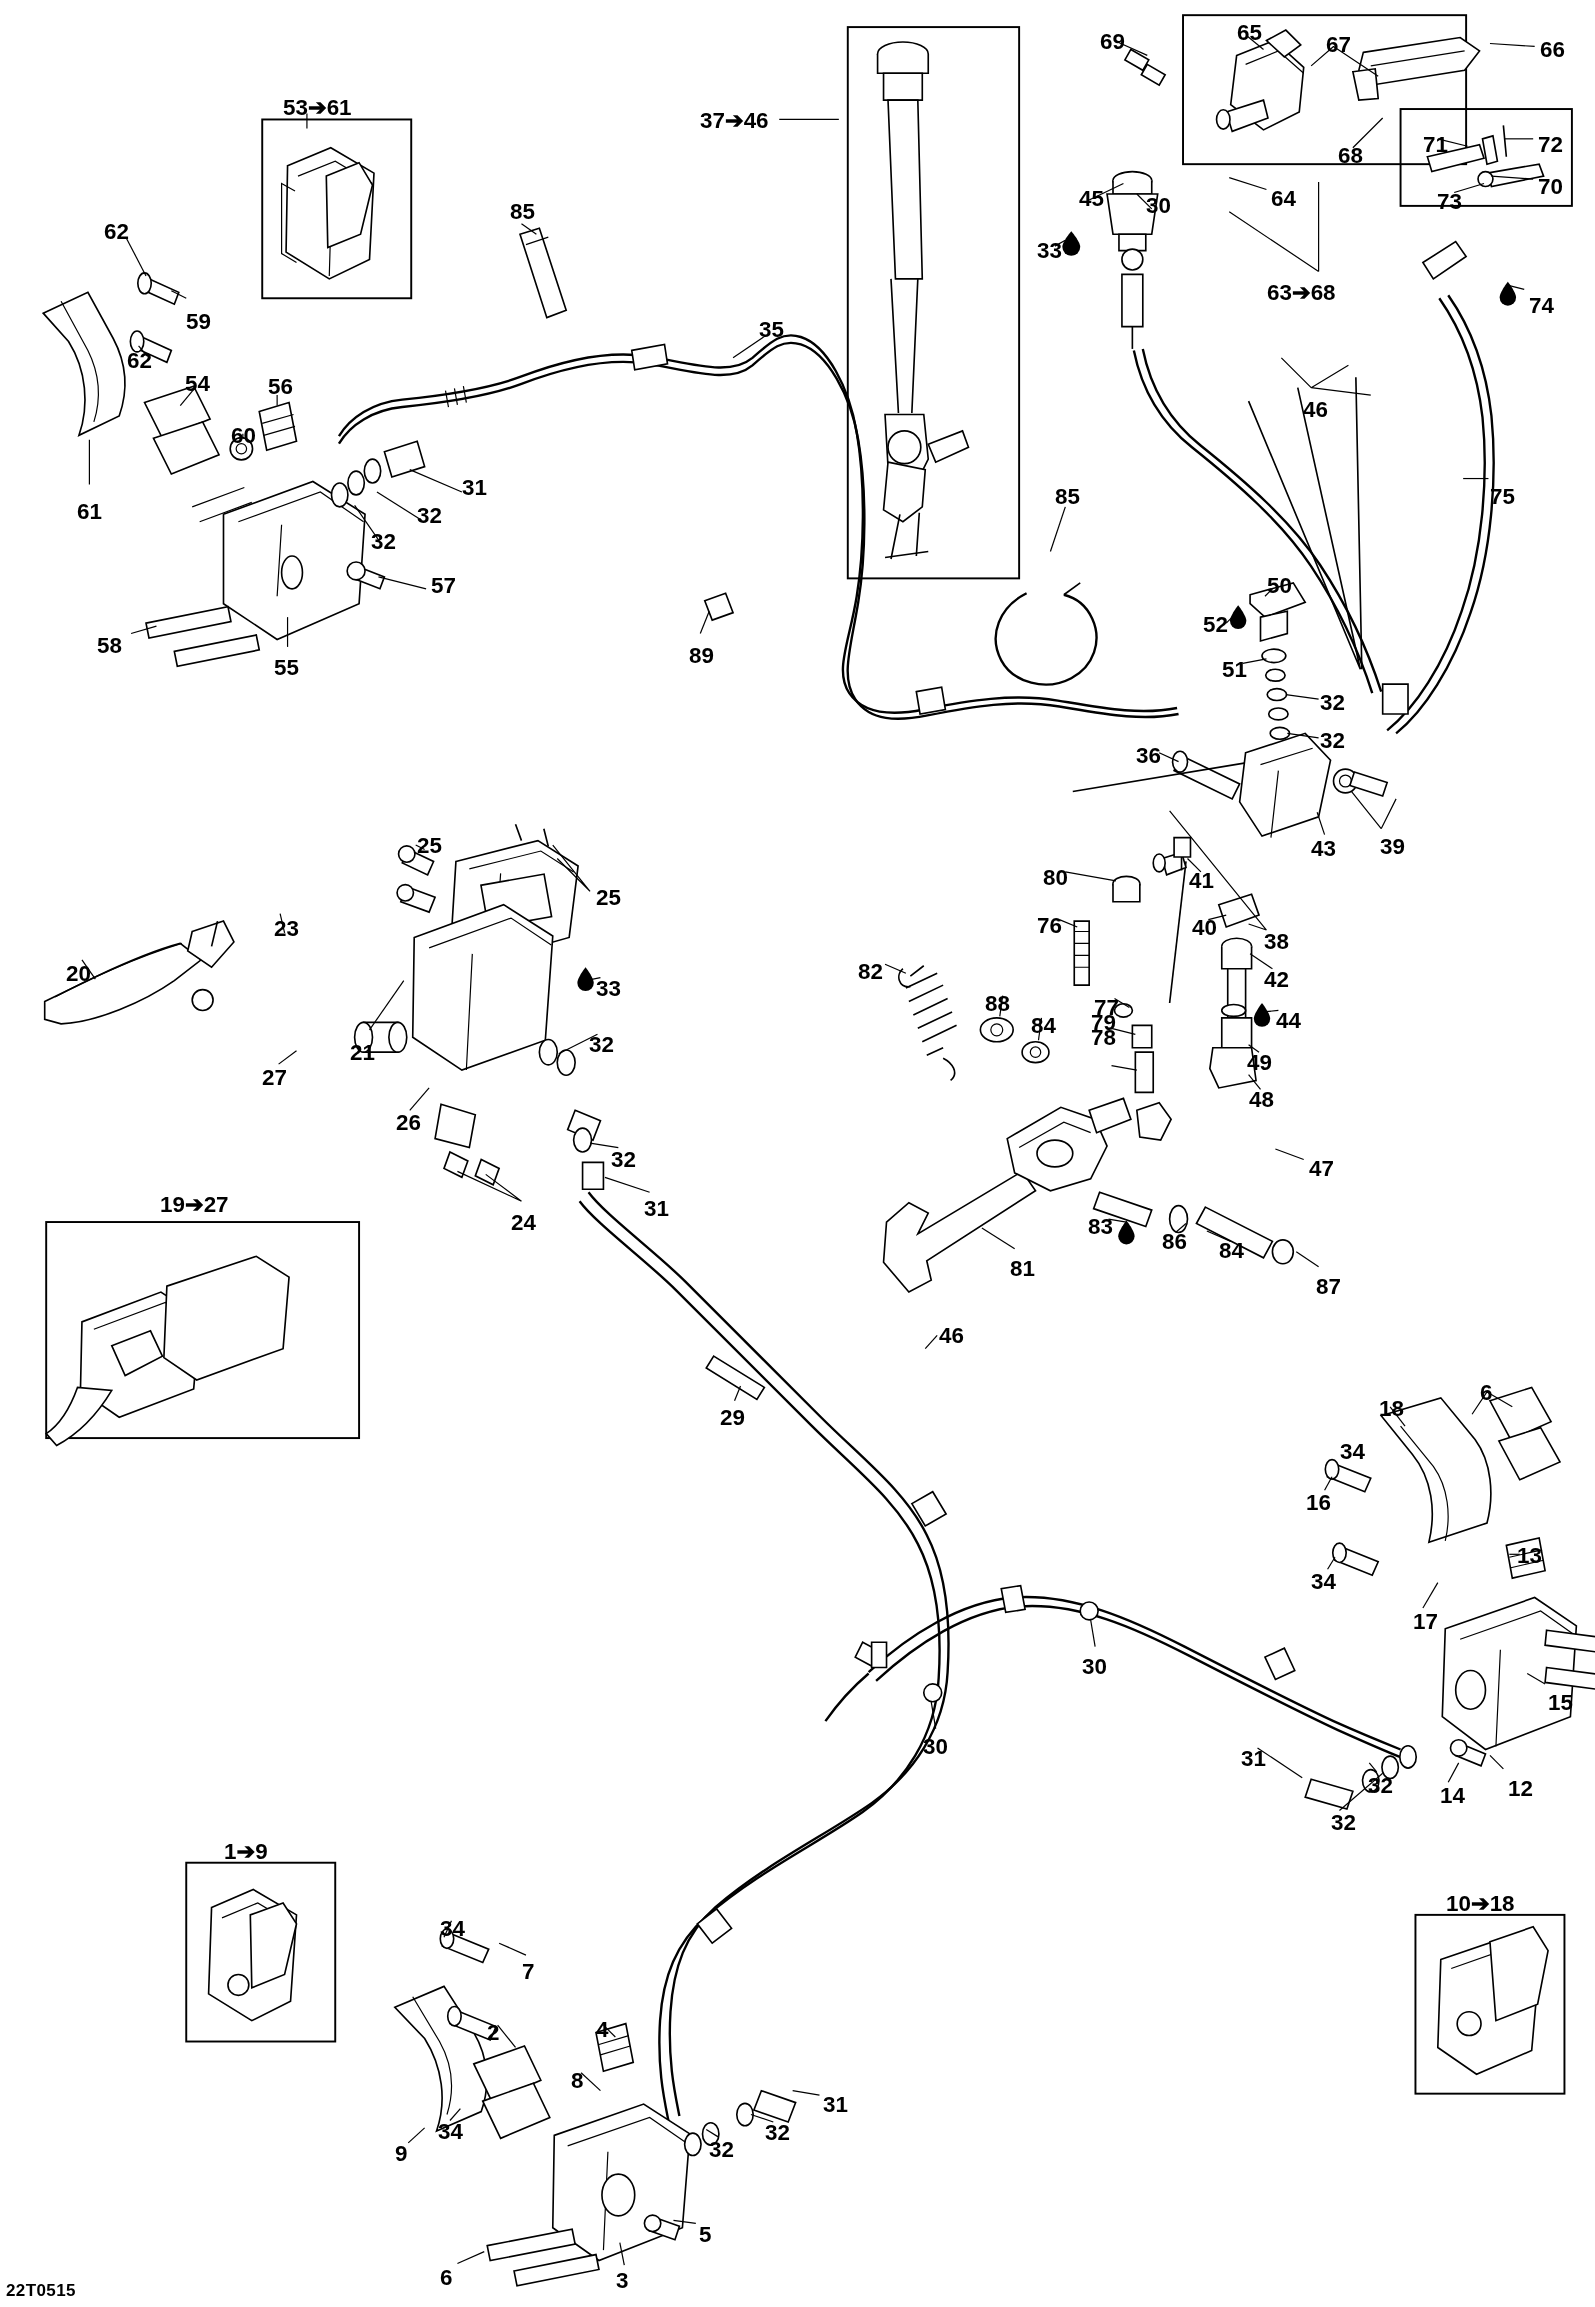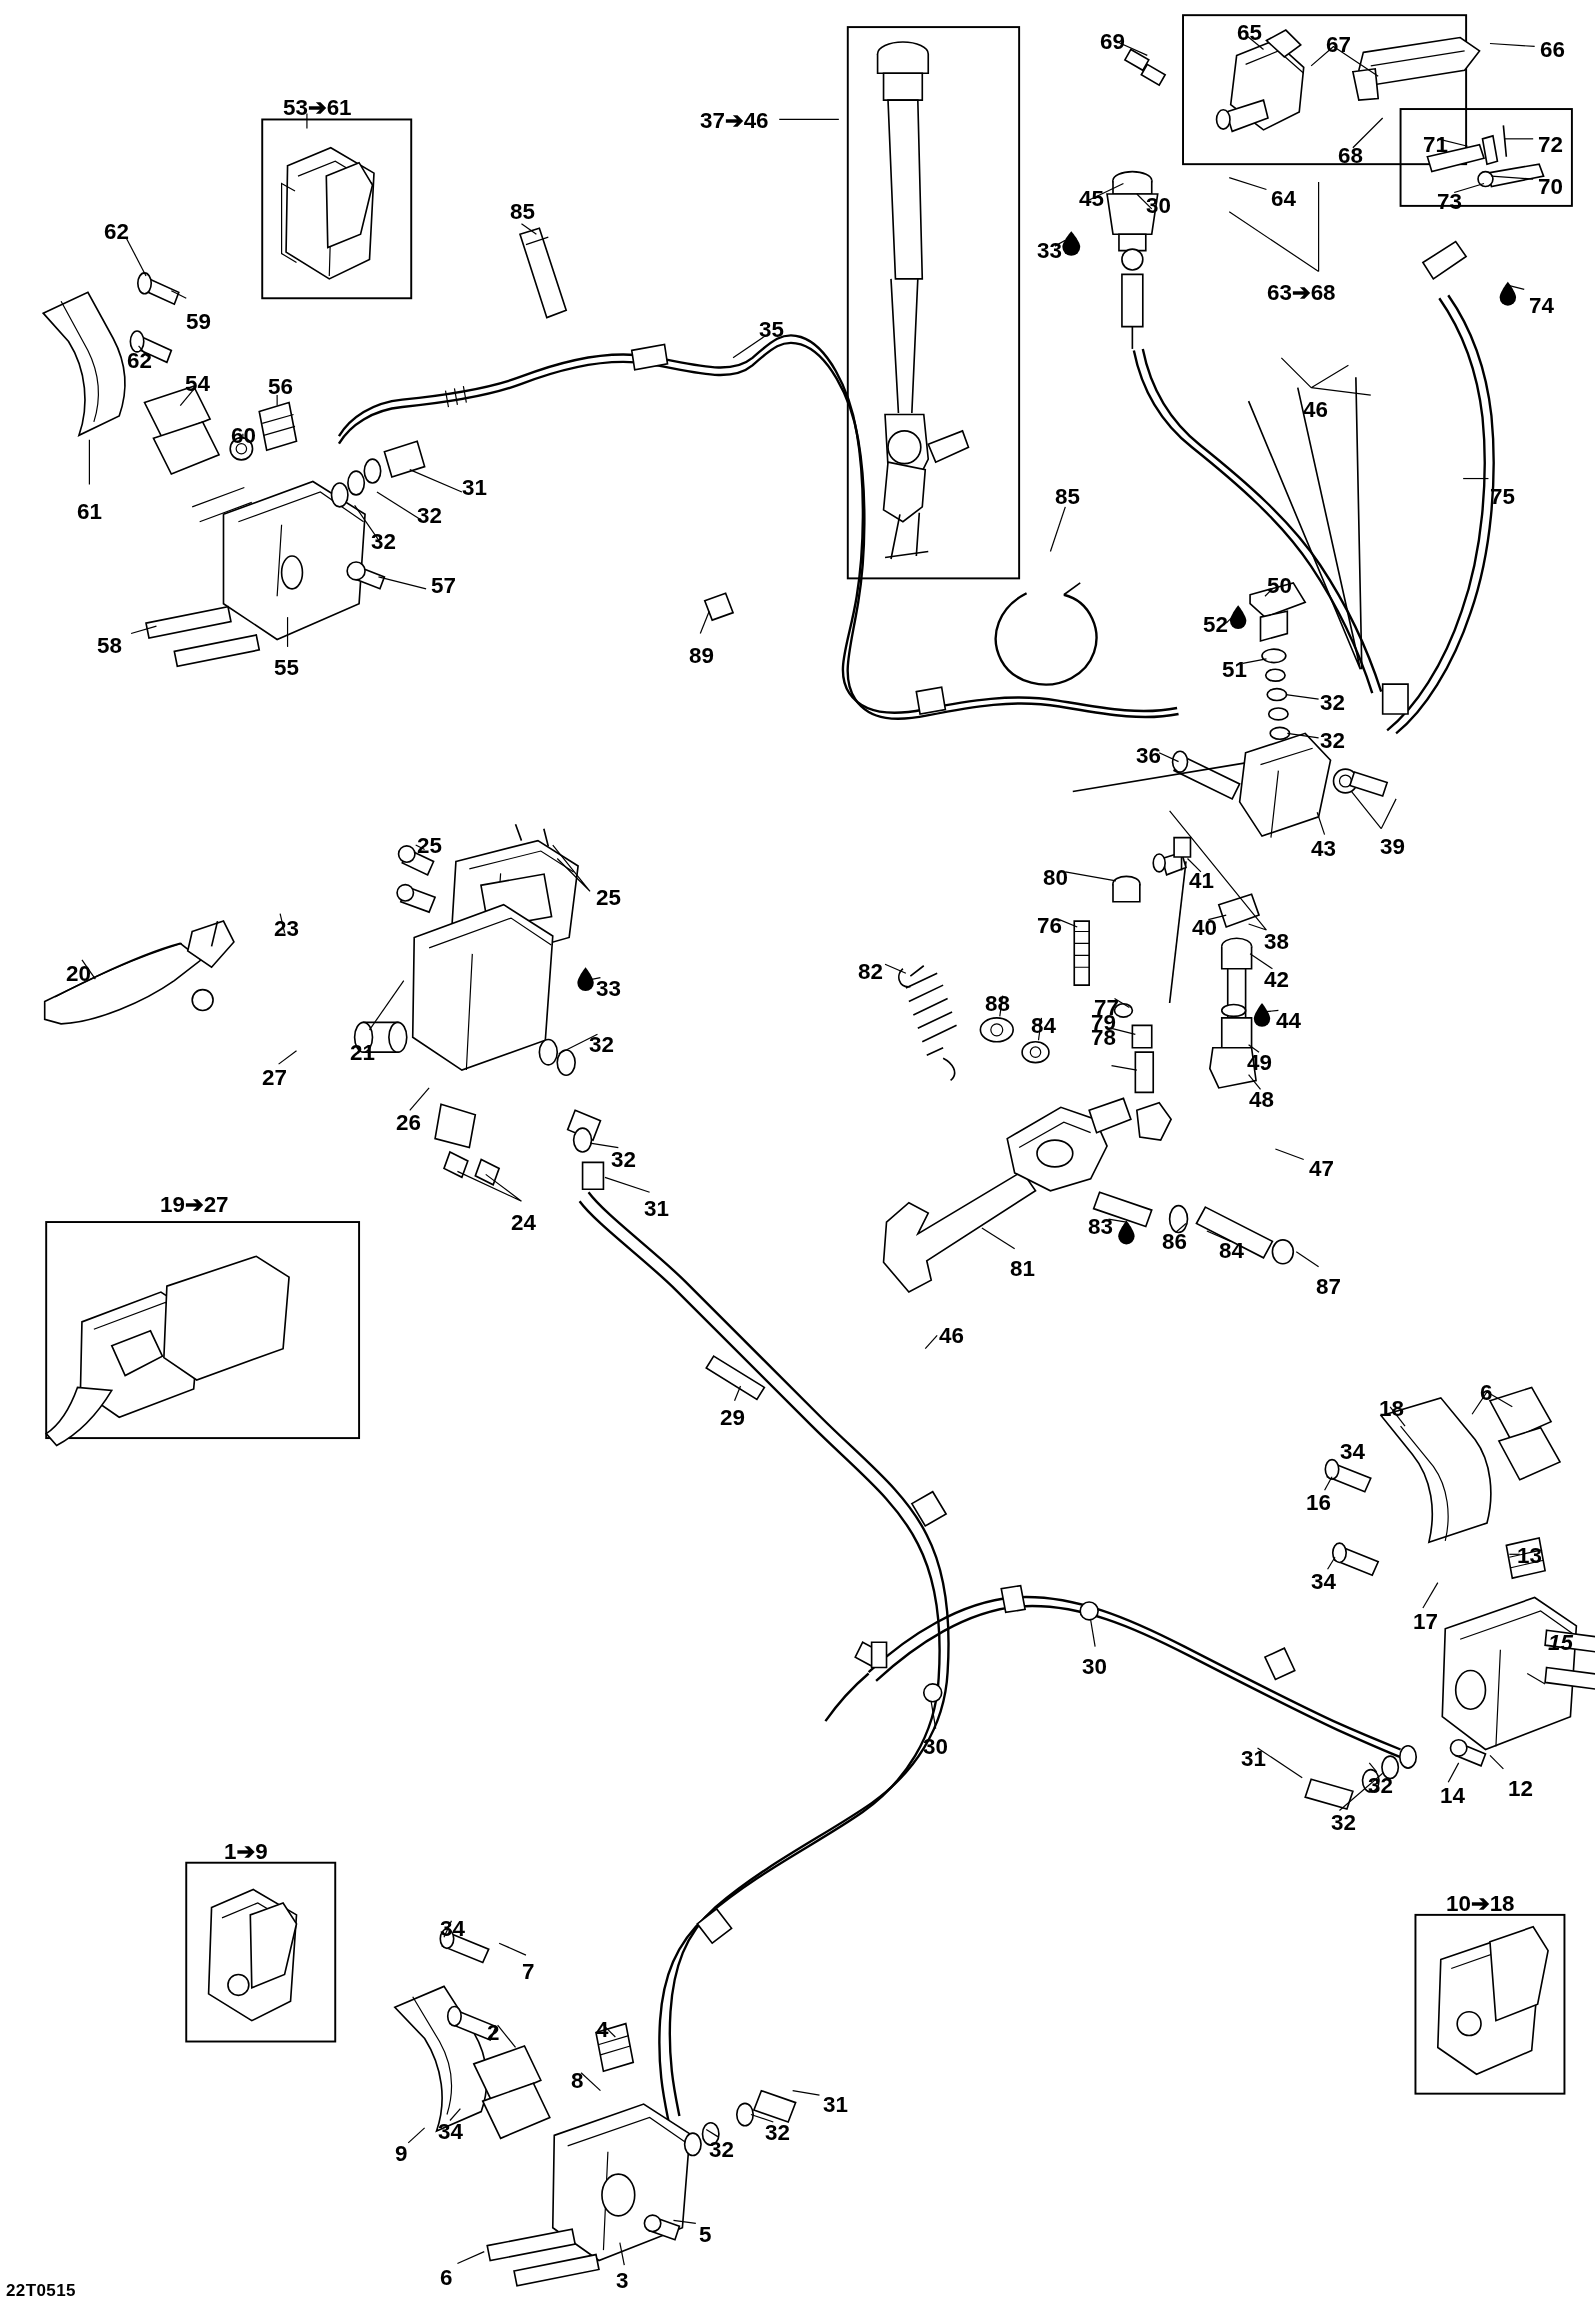--- a/index.html
+++ b/index.html
@@ -533,21 +533,21 @@
       <div class="lbl" style="left: 720px; top: 1407px;">29</div>
       <div class="lbl" style="left: 1082px; top: 1656px;">30</div>
       <div class="lbl" style="left: 923px; top: 1736px;">30</div>
       <div class="lbl" style="left: 1480px; top: 1382px;">6</div>
       <div class="lbl" style="left: 1379px; top: 1398px; text-align: right;">18</div>
       <div class="lbl" style="left: 1340px; top: 1441px;">34</div>
       <div class="lbl" style="left: 1306px; top: 1492px;">16</div>
       <div class="lbl" style="left: 1311px; top: 1571px;">34</div>
       <div class="lbl" style="left: 1517px; top: 1545px;">13</div>
       <div class="lbl" style="left: 1413px; top: 1611px;">17</div>
-      <div class="lbl" style="left: 1548px; top: 1632px; font-style: italic;">15</div>
+      <div class="lbl" style="left: 1548px; top: 1692px;">15</div>
       <div class="lbl" style="left: 1508px; top: 1778px;">12</div>
       <div class="lbl" style="left: 1440px; top: 1785px;">14</div>
       <div class="lbl" style="left: 1241px; top: 1748px;">31</div>
       <div class="lbl" style="left: 1368px; top: 1775px;">32</div>
       <div class="lbl" style="left: 1331px; top: 1812px;">32</div>
       <div class="lbl" style="left: 440px; top: 1918px;">34</div>
       <div class="lbl" style="left: 522px; top: 1961px;">7</div>
       <div class="lbl" style="left: 487px; top: 2022px;">2</div>
       <div class="lbl" style="left: 596px; top: 2019px;">4</div>
       <div class="lbl" style="left: 571px; top: 2070px;">8</div>

